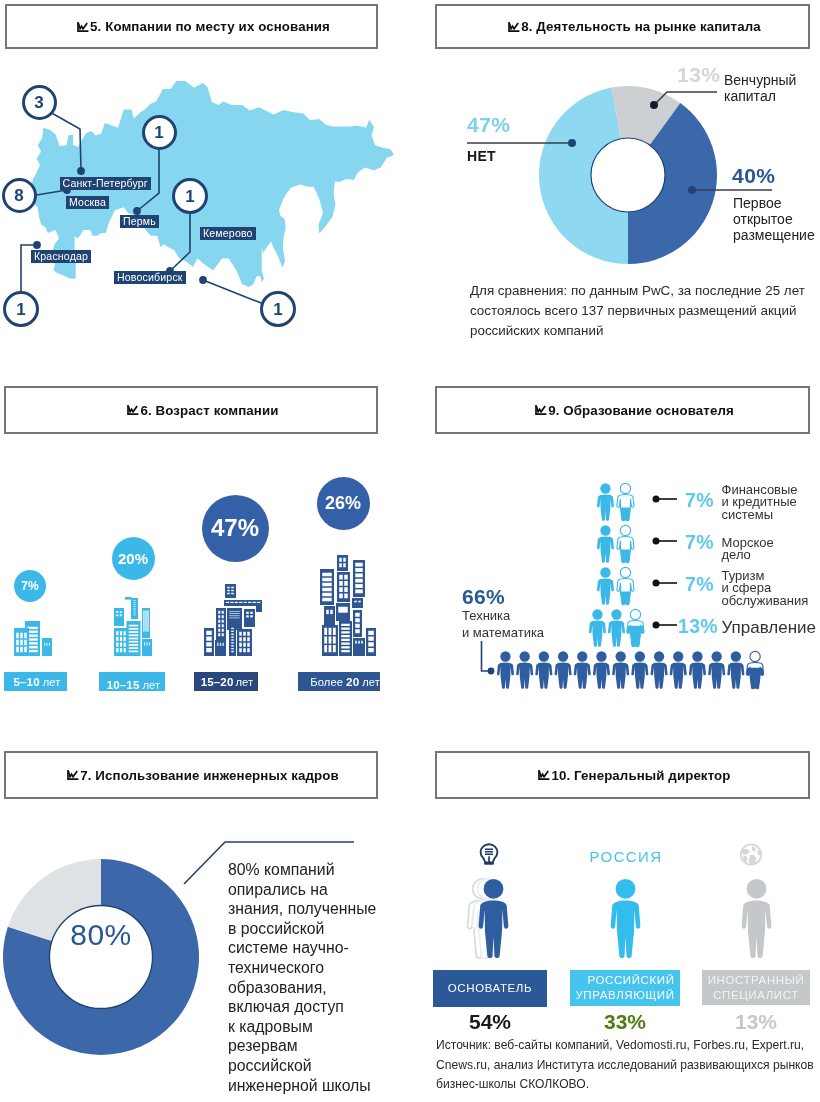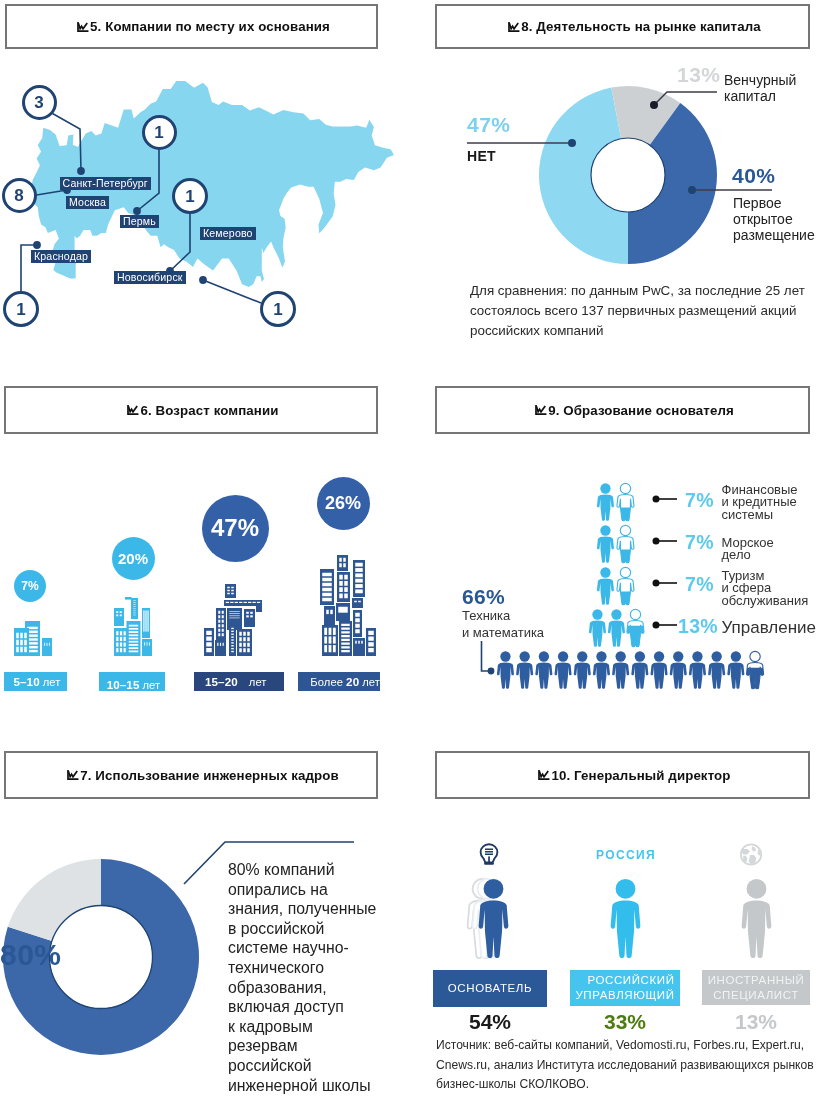--- a/index.html
+++ b/index.html
@@ -356,21 +356,21 @@
 <div class="abs" style="left:4px;top:672px;width:63px;height:19px;background:#3cb8e8;display:flex;align-items:center;justify-content:center;gap:3px">
       <span style="color:#fff;font-size:11.2px;font-weight:400;letter-spacing:.1px"></span>
       <span style="color:#fff;font-size:11.6px;font-weight:700;letter-spacing:.1px">5–10</span>
       <span style="color:#fff;font-size:11.2px;font-weight:400;letter-spacing:.1px">лет</span>
     </div>
 <div class="abs" style="left:99px;top:672px;width:66px;height:19px;background:#3cb8e8;display:flex;align-items:flex-end;justify-content:center;gap:3px">
       <span style="color:#fff;font-size:11.2px;font-weight:400;letter-spacing:.1px"></span>
       <span style="color:#fff;font-size:11.6px;font-weight:700;letter-spacing:.1px">10–15</span>
       <span style="color:#fff;font-size:11.2px;font-weight:400;letter-spacing:.1px">лет</span>
     </div>
-<div class="abs" style="left:194px;top:672px;width:90px;height:19px;background:#29477d;display:flex;align-items:center;gap:11px">
+<div class="abs" style="left:194px;top:672px;width:64px;height:19px;background:#29477d;display:flex;align-items:center;justify-content:center;gap:2px">
       <span style="color:#fff;font-size:11.2px;font-weight:400;letter-spacing:.1px"></span>
       <span style="color:#fff;font-size:11.6px;font-weight:700;letter-spacing:.1px">15–20</span>
       <span style="color:#fff;font-size:11.2px;font-weight:400;letter-spacing:.1px">лет</span>
     </div>
 <div class="abs" style="left:298px;top:672px;width:82px;height:19px;background:#2d5693;display:flex;align-items:center;justify-content:flex-end;gap:3px">
       <span style="color:#fff;font-size:11.2px;font-weight:400;letter-spacing:.1px">Более</span>
       <span style="color:#fff;font-size:11.6px;font-weight:700;letter-spacing:.1px">20</span>
       <span style="color:#fff;font-size:11.2px;font-weight:400;letter-spacing:.1px">лет</span>
     </div>
 <div class="abs" style="left:430px;top:460px;width:390px;height:245px">
@@ -524,21 +524,21 @@
 обслуживания</div>
 <div class="abs" style="left:721.5px;top:622px;font-size:17px;color:#333;line-height:12.3px;white-space:pre-line">Управление</div>
 <div class="abs" style="left:0px;top:845px;width:420px;height:240px">
 <svg width="420" height="240" viewBox="0 0 420 240">
 <path d="M 101.00 14.00 A 98.0 98.0 0 1 1 7.80 81.72 L 52.02 96.09 A 51.5 51.5 0 1 0 101.00 60.50 Z" fill="#3c67a8"></path>
 <path d="M 7.80 81.72 A 98.0 98.0 0 0 1 101.00 14.00 L 101.00 60.50 A 51.5 51.5 0 0 0 52.02 96.09 Z" fill="#dfe2e5"></path>
 <circle cx="101.0" cy="112.0" r="51.5" fill="none" stroke="#1f4372" stroke-width="1.3"></circle>
 <path d="M 184 39 L 225 -3 L 354 -3" stroke="#1f4372" stroke-width="1.6" fill="none"></path>
 </svg>
     </div>
-<div class="abs" style="left:0px;top:938px;width:202px;text-align:left;font-size:30px;font-weight:700;color:#2a5795;letter-spacing:.5px">80%</div>
+<div class="abs" style="left:0px;top:918px;width:202px;text-align:center;font-size:30px;font-weight:400;color:#2a5795;letter-spacing:.5px">80%</div>
 <div class="abs" style="left:228px;top:860px;width:176px;font-size:15.8px;color:#222;line-height:19.6px;white-space:pre-line">80% компаний
 опирались на
 знания, полученные
 в российской
 системе научно-
 технического
 образования,
 включая доступ
 к кадровым
 резервам
@@ -577,21 +577,21 @@
 <g transform="translate(310,13)">
 <circle cx="11" cy="11.5" r="10.2" fill="none" stroke="#d5d8da" stroke-width="1.8"></circle>
 <path d="M3.0 6.0 L7.5 6.0 L10.0 8.6 L7.0 11.6 L3.4 11.6 L1.2 9.0 Z" fill="#d5d8da"></path>
 <path d="M3.2 12.8 L6.0 12.8 L7.4 16.0 L6.0 20.2 L3.2 17.6 Z" fill="#d5d8da"></path>
 <path d="M10.2 12.0 L14.0 12.0 L16.2 15.0 L15.2 20.0 L11.0 21.6 L8.6 18.2 Z" fill="#d5d8da"></path>
 <path d="M12.0 3.2 L15.0 4.4 L16.2 7.0 L13.6 9.0 L11.6 6.0 Z" fill="#d5d8da"></path>
 <path d="M18.0 6.0 L20.5 9.0 L20.2 13.0 L17.6 11.0 Z" fill="#d5d8da"></path>
 </g>
 </svg>
     </div>
-<div class="abs" style="left:572px;top:848px;width:108px;text-align:center;font-size:12px;font-weight:700;color:#45c4ee;letter-spacing:1.4px">РОССИЯ</div>
+<div class="abs" style="left:572px;top:848px;width:108px;text-align:center;font-size:15px;font-weight:400;color:#45c4ee;letter-spacing:1.4px">РОССИЯ</div>
 <div class="abs" style="left:433px;top:970px;width:114px;height:37px;background:#2b5896;display:flex;align-items:center;justify-content:center;text-align:center;line-height:15px">
       <span style="color:#fff;font-size:11.5px;letter-spacing:.6px;white-space:pre-line">ОСНОВАТЕЛЬ</span>
     </div>
 <div class="abs" style="left:570px;top:970px;width:110px;height:36px;background:#45c4ee;display:flex;align-items:center;justify-content:center;text-align:right;line-height:15px">
       <span style="color:#fff;font-size:11.5px;letter-spacing:.6px;white-space:pre-line">РОССИЙСКИЙ
 УПРАВЛЯЮЩИЙ</span>
     </div>
 <div class="abs" style="left:702px;top:970px;width:108px;height:35px;background:#c5c8ca;display:flex;align-items:center;justify-content:center;text-align:center;line-height:15px">
       <span style="color:#f0f2f3;font-size:11.5px;letter-spacing:.6px;white-space:pre-line">ИНОСТРАННЫЙ
 СПЕЦИАЛИСТ</span>

